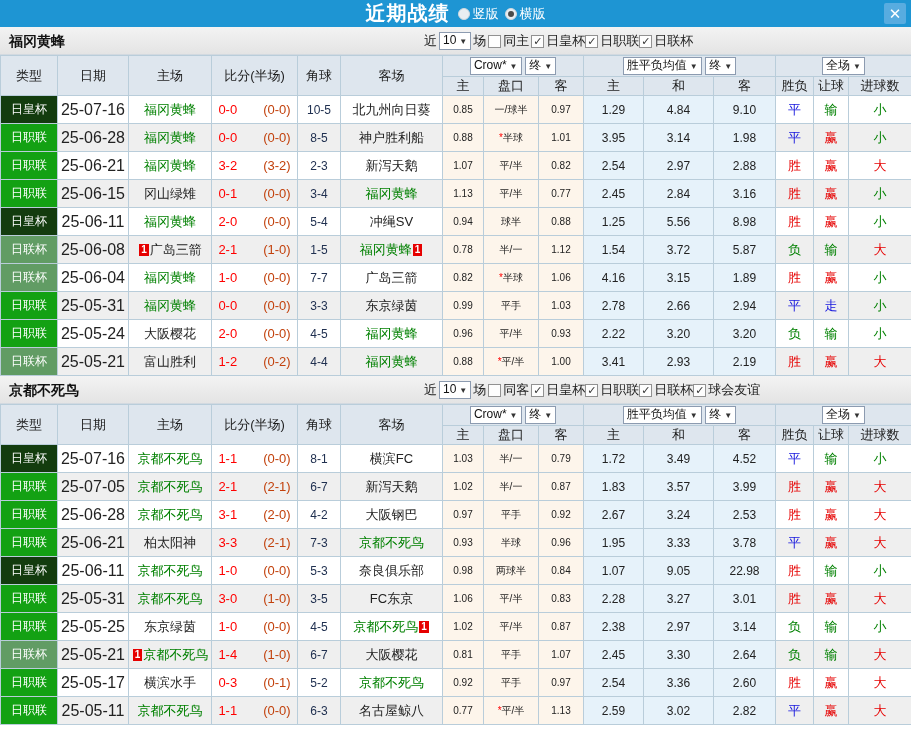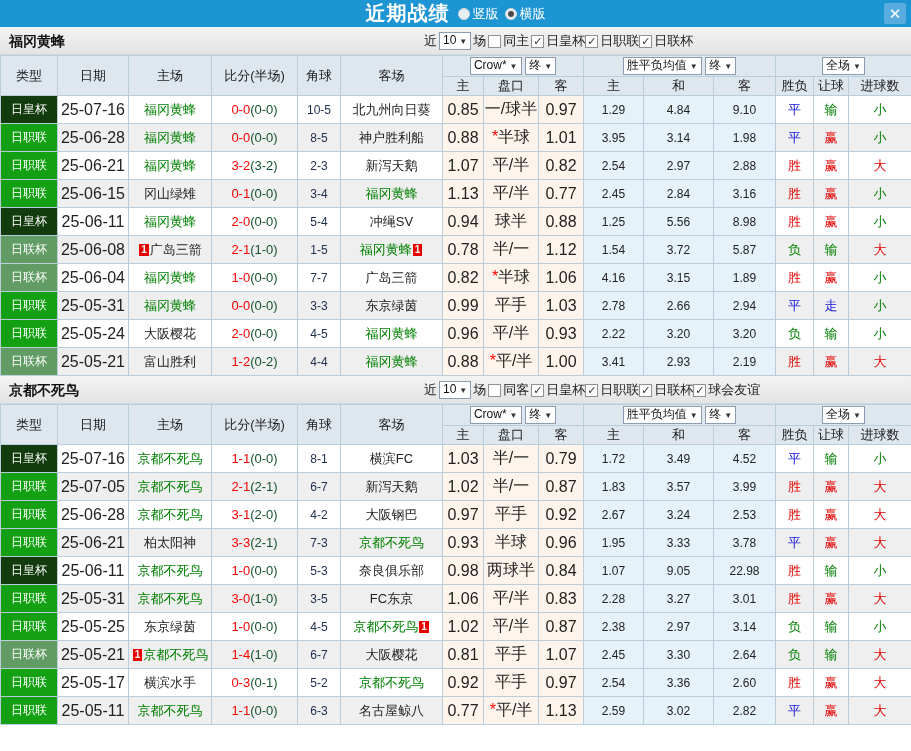--- a/index.html
+++ b/index.html
@@ -59,23 +59,23 @@
   thead th { background: #dee6ee; color: #1c1c1c; font-weight: normal; font-size: 13px; }
   thead tr.ddlrow th { height: 21px; }
   thead tr.subrow th { height: 19px; font-size: 13px; }
   tbody td { height: 28px; font-size: 12px; color: #222; background: #fff; }
   tbody tr:nth-child(even) td.stripe { background: #efefef; }
   td.c-type { color: #fff; font-size: 12px; }
   td.c-date { font-size: 16px; color: #222; }
   td.c-team { font-size: 13px; }
   td.c-score { font-size: 13px; }
   .score-final { color: #f00; }
-  .score-half { color: #14532d; }
+  .score-half { color: #c2410c; padding-left: 26px; }
   td.c-corner { color: #203050; font-size: 12px; }
-  td.c-cream { background: #fdf5eb; font-size: 16px; color: #222; }
+  td.c-cream { background: #fdf5eb; font-size: 10px; color: #222; }
   td.c-blue { background: #e6f2fa; font-size: 12px; color: #222; }
   td.c-outcome { font-size: 13px; }
   .star { color: #f00; }
   .badge1 {
     display: inline-block; background: #e60000; color: #fff; font-size: 10px;
     font-weight: bold; line-height: 12px; padding: 0 2px; margin: 0 1px; vertical-align: 1px;
   }
   
   .summary {
     height: 28px; line-height: 27px; text-align: center; font-size: 13px;

